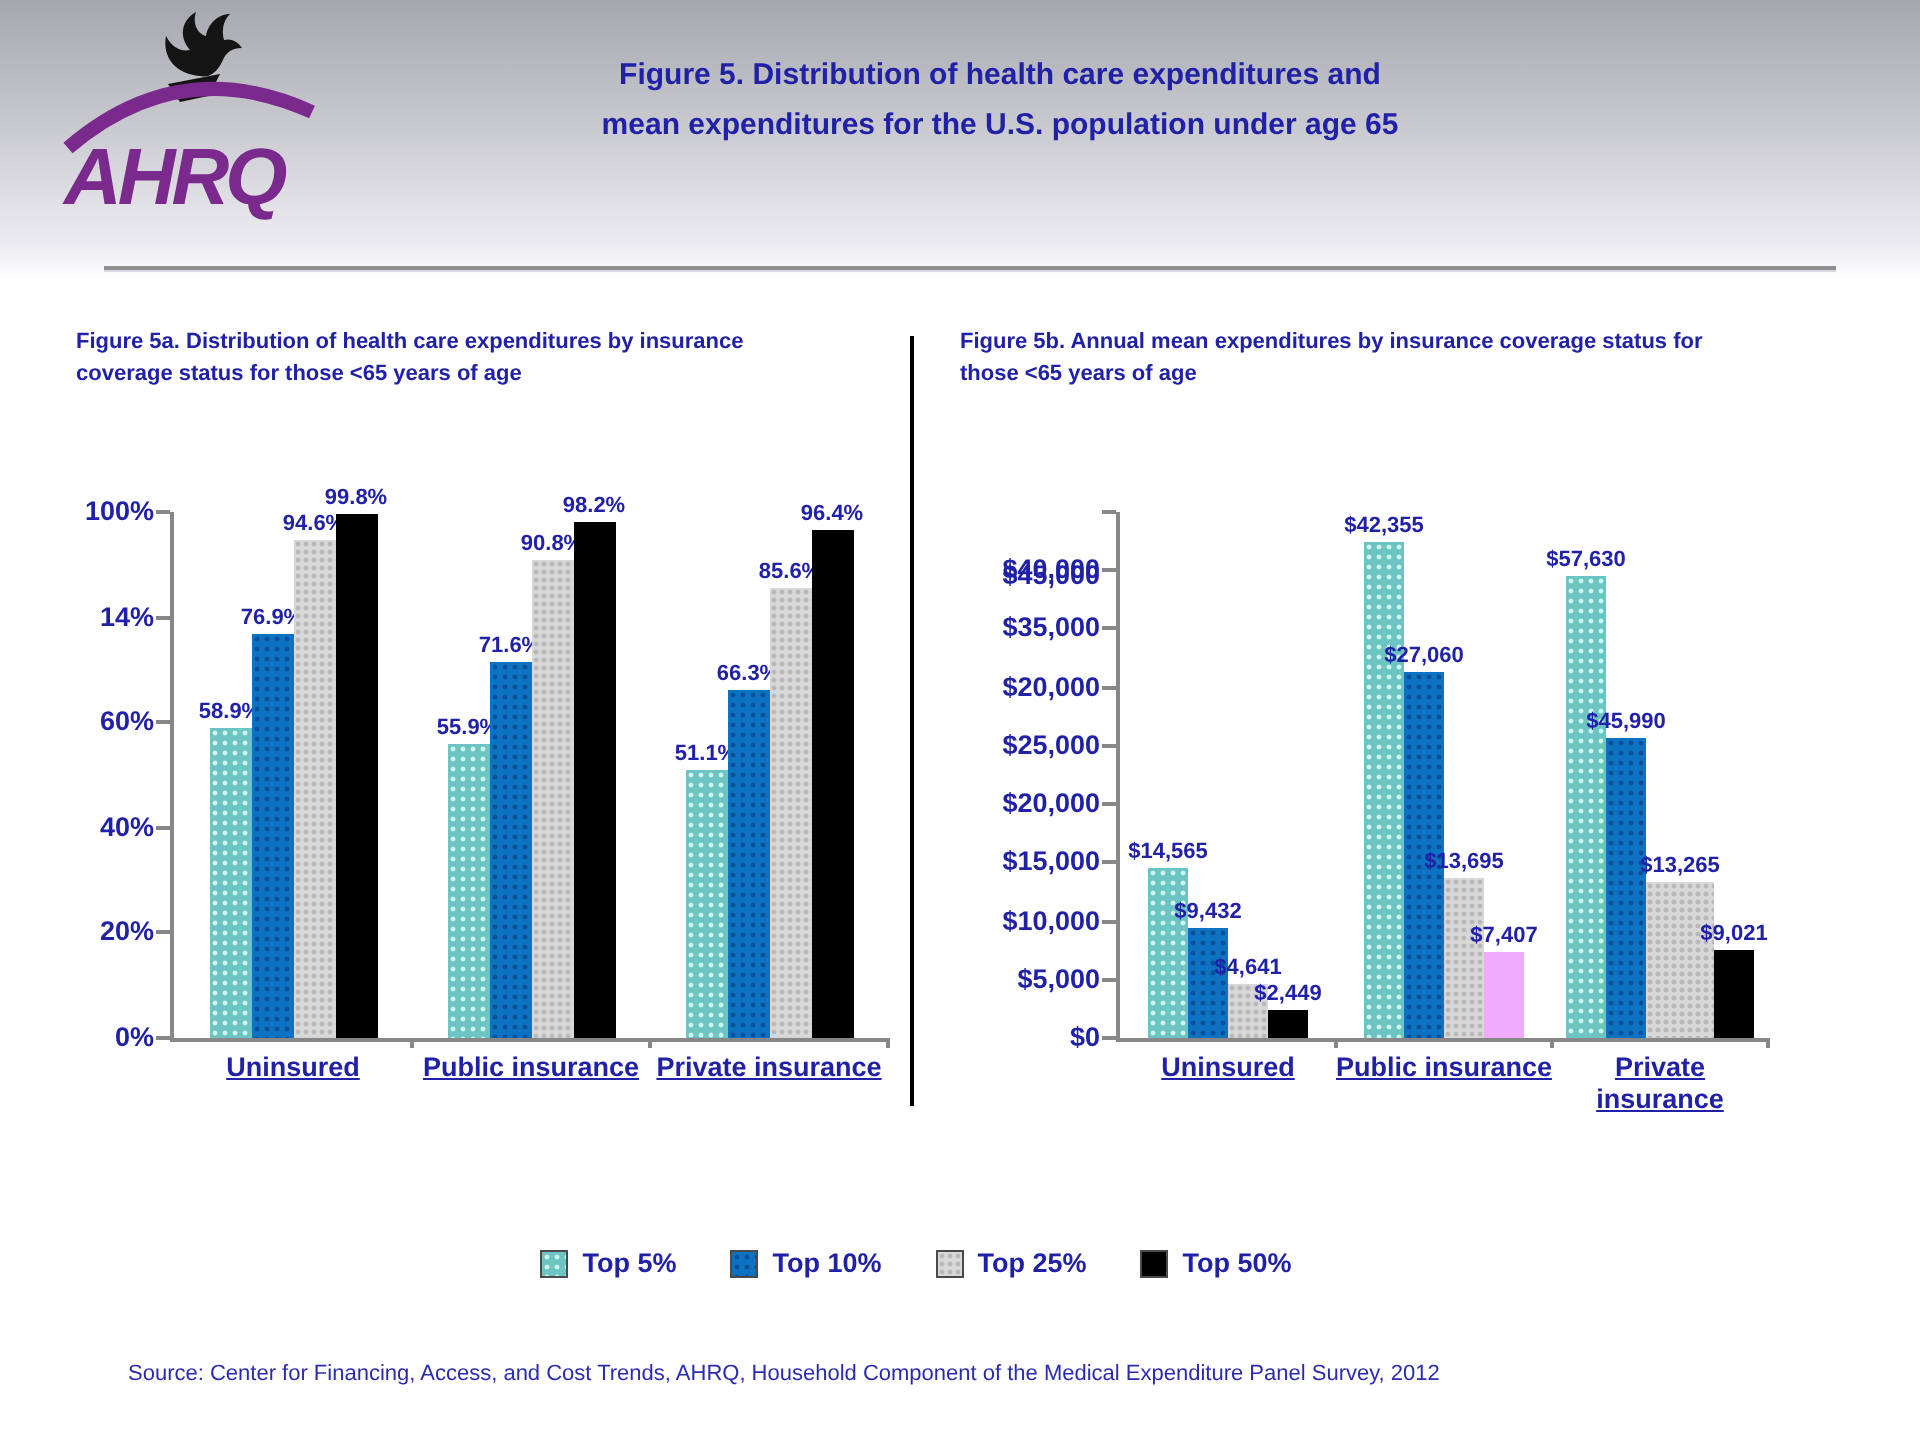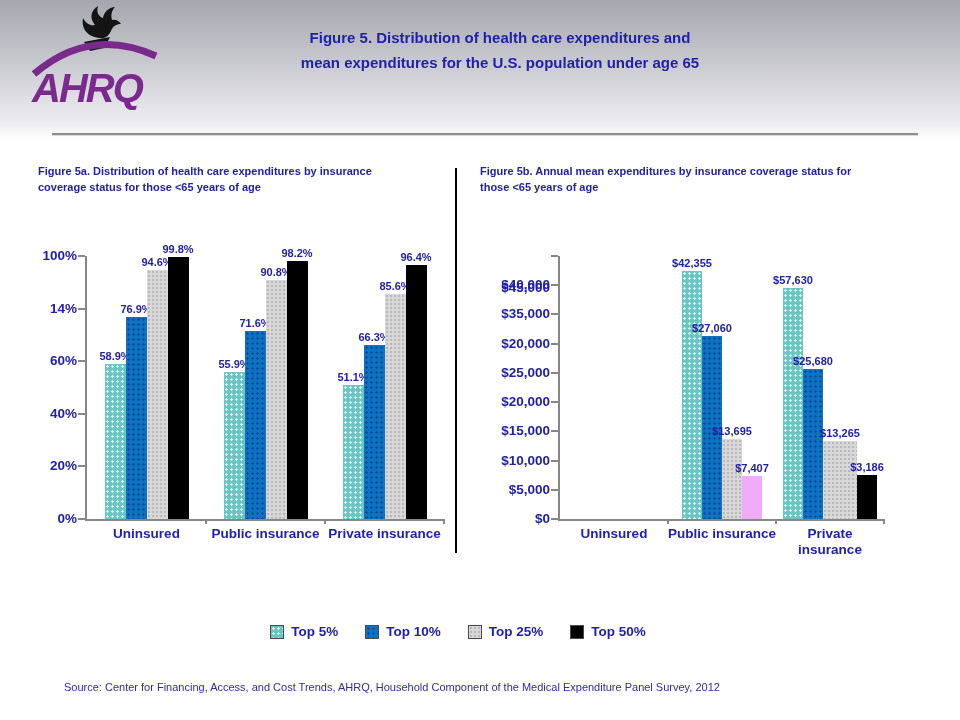--- a/index.html
+++ b/index.html
@@ -29,21 +29,21 @@
   .s0{background-image:radial-gradient(rgba(225,255,246,.85) 1px,transparent 1.4px);background-size:5px 5px;}
   .s1{background-image:radial-gradient(rgba(0,35,105,.45) 1px,transparent 1.4px);background-size:5px 5px;}
   .s2{background-image:radial-gradient(rgba(125,125,125,.35) 1px,transparent 1.4px);background-size:4px 4px;}
   .blabel{position:absolute;bottom:calc(100% + 2px);left:50%;transform:translateX(-50%);
     white-space:nowrap;color:#2121a8;font-weight:bold;font-size:11px;}
   .ylab{position:absolute;right:calc(100% + 10px);white-space:nowrap;text-align:right;
     color:#2121a8;font-weight:bold;font-size:13.5px;line-height:16px;}
   .ytick{position:absolute;left:-9px;width:7px;height:2px;background:#878787;}
   .xtick{position:absolute;width:2px;height:5px;background:#878787;top:100%;}
   .catlab{position:absolute;top:calc(100% + 7px);transform:translateX(-50%);text-align:center;
-    color:#2121a8;font-weight:bold;font-size:13.5px;line-height:16px;white-space:pre;}
+    color:#2121a8;font-weight:bold;font-size:13.5px;line-height:16px;white-space:pre;text-decoration:underline;}
 
   
   #legend{position:absolute;left:0;top:624px;width:960px;display:flex;justify-content:center;
     gap:27px;transform:translateX(-22px);}
   .leg-item{display:flex;align-items:center;gap:7px;}
   .leg-swatch{width:14px;height:14px;border:1px solid #4a4a4a;box-sizing:border-box;}
   .leg-label{color:#2121a8;font-weight:bold;font-size:13.5px;}
 
   
   #source{position:absolute;left:64px;top:681px;color:#2b2bb0;font-size:11px;}
@@ -153,20 +153,34 @@
       <div class="ytick" style="top: 115.889px;"></div>
       <div class="ylab" style="top: 79.6667px;">$20,000</div>
       <div class="ytick" style="top: 86.6667px;"></div>
       <div class="ylab" style="top: 50.4444px;">$35,000</div>
       <div class="ytick" style="top: 57.4444px;"></div>
       <div class="ylab" style="top: 21.2222px;">$40,000</div>
       <div class="ytick" style="top: 28.2222px;"></div>
       <div class="ylab" style="top: -8px; margin-top: 32px;">$45,000</div>
       <div class="ytick" style="top: -1px;"></div>
       <div class="xtick" style="left: 107px;"></div>
+      <div class="group" style="left: 0px; width: 108px;">
+        <div class="bar s0" style="width: 20px; height: 85.1243px; background-color: rgb(109, 197, 195);">
+          <div class="blabel">$14,565</div>
+        </div>
+        <div class="bar s1" style="width: 20px; height: 55.1248px; background-color: rgb(13, 114, 194);">
+          <div class="blabel">$9,432</div>
+        </div>
+        <div class="bar s2" style="width: 20px; height: 27.1241px; background-color: rgb(216, 216, 216);">
+          <div class="blabel">$4,641</div>
+        </div>
+        <div class="bar s3" style="width: 20px; height: 14.313px; background-color: rgb(0, 0, 0);">
+          <div class="blabel">$2,449</div>
+        </div>
+      </div>
       <div class="catlab" style="left: 54px;">Uninsured</div>
       <div class="xtick" style="left: 215px;"></div>
       <div class="group" style="left: 108px; width: 108px;">
         <div class="bar s0" style="width: 20px; height: 247.541px; background-color: rgb(109, 197, 195);">
           <div class="blabel">$42,355</div>
         </div>
         <div class="bar s1" style="width: 20px; height: 183px; background-color: rgb(13, 114, 194);">
           <div class="blabel">$27,060</div>
         </div>
         <div class="bar s2" style="width: 20px; height: 80.0397px; background-color: rgb(216, 216, 216);">
@@ -176,27 +190,27 @@
           <div class="blabel">$7,407</div>
         </div>
       </div>
       <div class="catlab" style="left: 162px;">Public insurance</div>
       <div class="xtick" style="left: 323px;"></div>
       <div class="group" style="left: 216px; width: 108px;">
         <div class="bar s0" style="width: 20px; height: 231.101px; background-color: rgb(109, 197, 195);">
           <div class="blabel">$57,630</div>
         </div>
         <div class="bar s1" style="width: 20px; height: 150.085px; background-color: rgb(13, 114, 194);">
-          <div class="blabel">$25,680</div>
+          <div class="blabel">$45,990</div>
         </div>
         <div class="bar s2" style="width: 34px; height: 77.5266px; background-color: rgb(216, 216, 216); margin-top: 36px;">
           <div class="blabel">$13,265</div>
         </div>
         <div class="bar s3" style="width: 20px; height: 43.6171px; background-color: rgb(0, 0, 0);">
-          <div class="blabel">$3,186</div>
+          <div class="blabel">$9,021</div>
         </div>
       </div>
       <div class="catlab" style="left: 270px;">Private
 insurance</div>
     </div>
 
   <div id="legend">
       <div class="leg-item">
         <div class="leg-swatch s0" style="background-color: rgb(109, 197, 195);"></div>
         <div class="leg-label">Top 5%</div>

